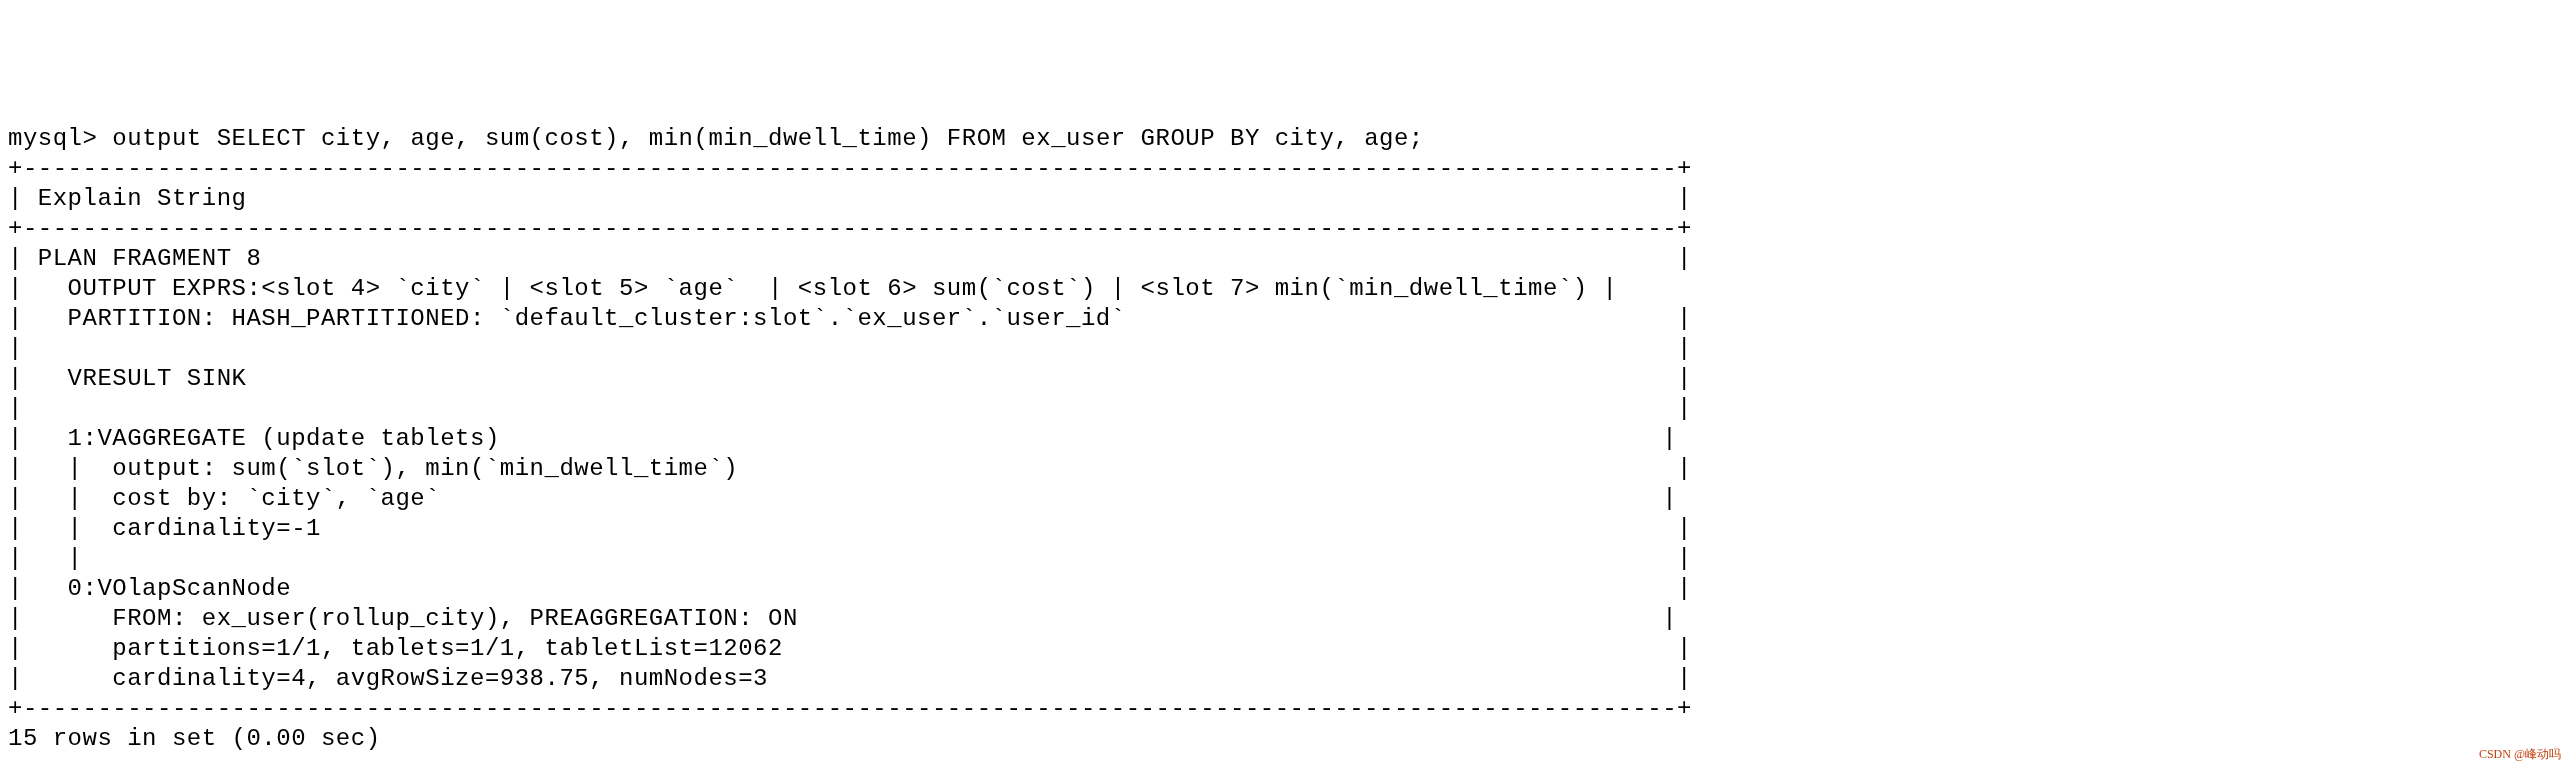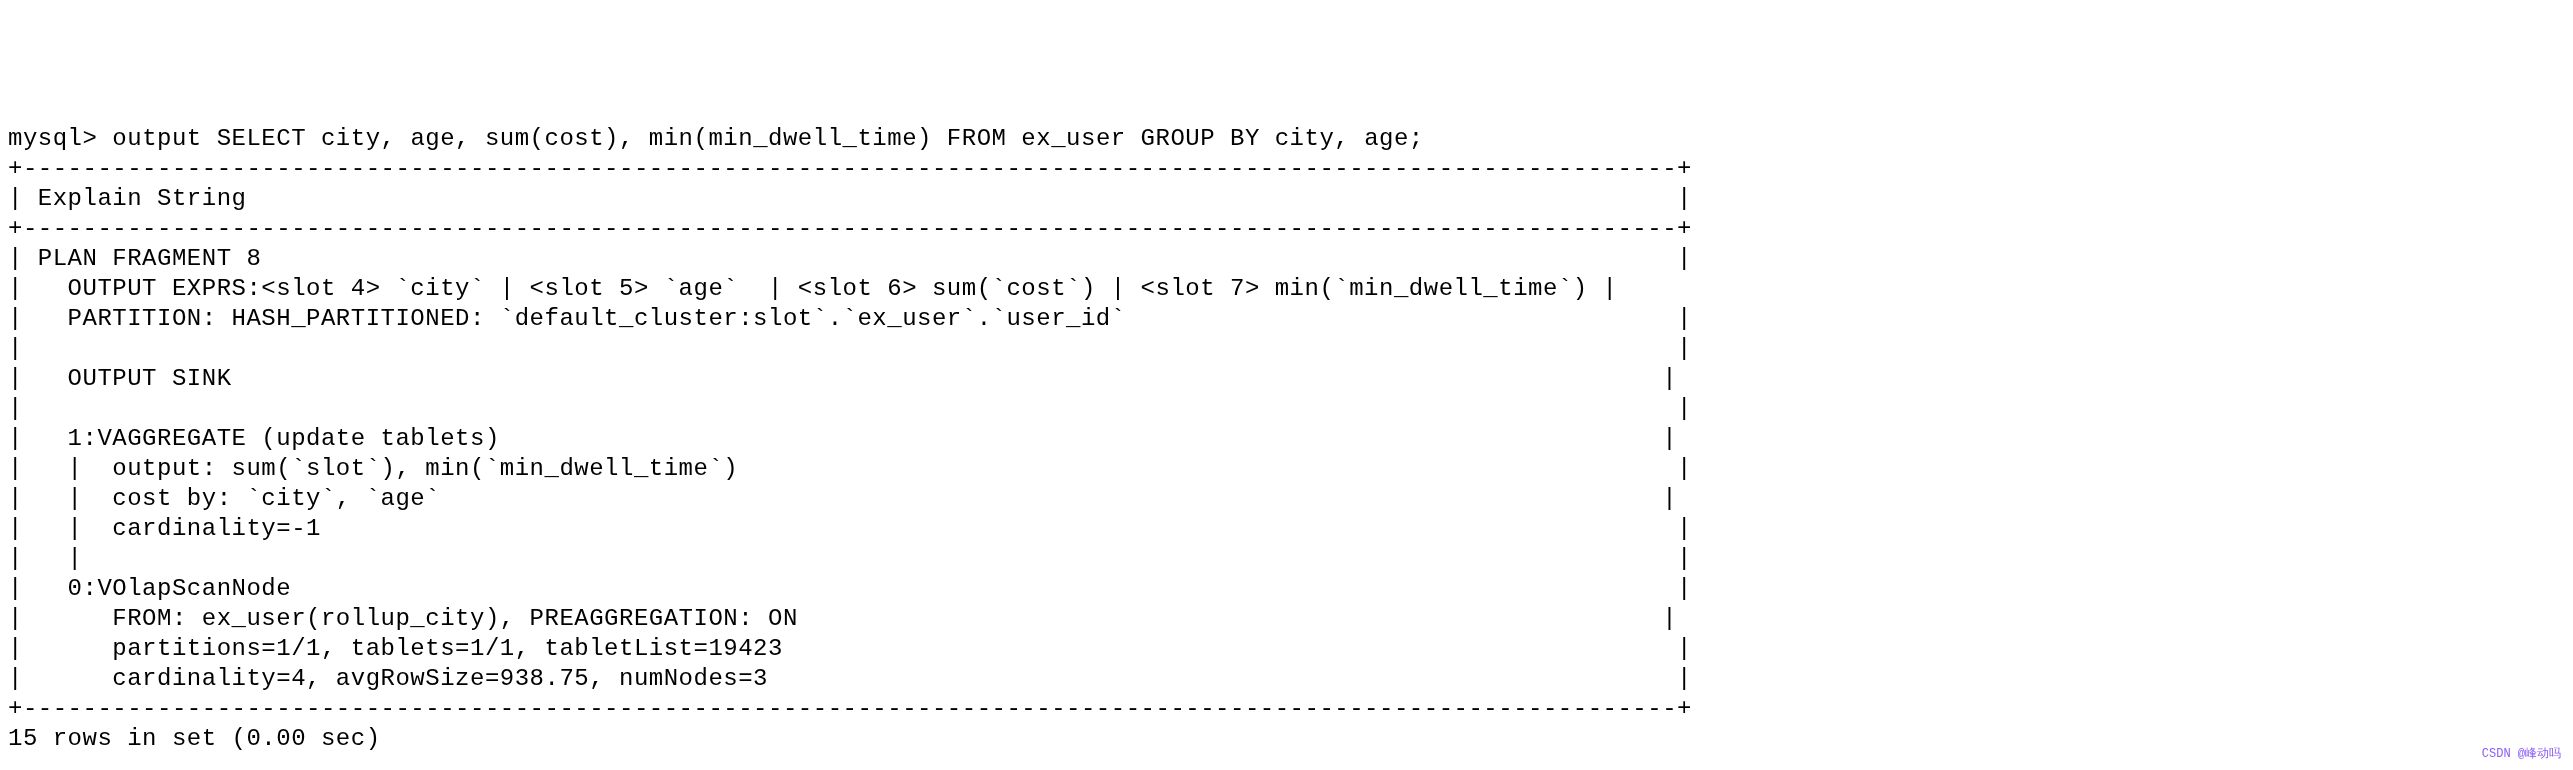--- a/index.html
+++ b/index.html
@@ -18,48 +18,48 @@
       letter-spacing: 0.5px;
     }
     .terminal-output {
       font-family: "Courier New", Courier, monospace;
     }
     .watermark {
       position: fixed;
       bottom: 8px;
       right: 12px;
       font-size: 12px;
-      color: #8b5cf6;
-      font-family: Liberation Mono, monospace;
+      color: #c2410c;
+      font-family: Liberation Serif, serif;
       letter-spacing: 0;
     }
   </style>
 </head>
 <body>
 
 
 
 <div class="terminal-output"><span>mysql&gt; </span><span>output SELECT city, age, sum(cost), min(min_dwell_time) FROM ex_user GROUP BY city, age;</span>
 <span>+---------------------------------------------------------------------------------------------------------------+</span>
 <span>| Explain String                                                                                                |</span>
 <span>+---------------------------------------------------------------------------------------------------------------+</span>
 <span>| PLAN FRAGMENT 8                                                                                               |</span>
 <span>|   OUTPUT EXPRS:&lt;slot 4&gt; `city` | &lt;slot 5&gt; `age`  | &lt;slot 6&gt; sum(`cost`) | &lt;slot 7&gt; min(`min_dwell_time`) |</span>
 <span>|   PARTITION: HASH_PARTITIONED: `default_cluster:slot`.`ex_user`.`user_id`                                     |</span>
 <span>|                                                                                                               |</span>
-<span>|   OUTPUT SINK                                                                                                |</span>
+<span>|   VRESULT SINK                                                                                                |</span>
 <span>|                                                                                                               |</span>
 <span>|   1:VAGGREGATE (update tablets)                                                                              |</span>
 <span>|   |  output: sum(`slot`), min(`min_dwell_time`)                                                               |</span>
 <span>|   |  cost by: `city`, `age`                                                                                  |</span>
 <span>|   |  cardinality=-1                                                                                           |</span>
 <span>|   |                                                                                                           |</span>
 <span>|   0:VOlapScanNode                                                                                             |</span>
 <span>|      FROM: ex_user(rollup_city), PREAGGREGATION: ON                                                          |</span>
-<span>|      partitions=1/1, tablets=1/1, tabletList=19423                                                            |</span>
+<span>|      partitions=1/1, tablets=1/1, tabletList=12062                                                            |</span>
 <span>|      cardinality=4, avgRowSize=938.75, numNodes=3                                                             |</span>
 <span>+---------------------------------------------------------------------------------------------------------------+</span>
 <span>15 rows in set (0.00 sec)</span>
 </div>
 
 <div class="watermark">CSDN @峰动吗</div>
 
 
 
 

